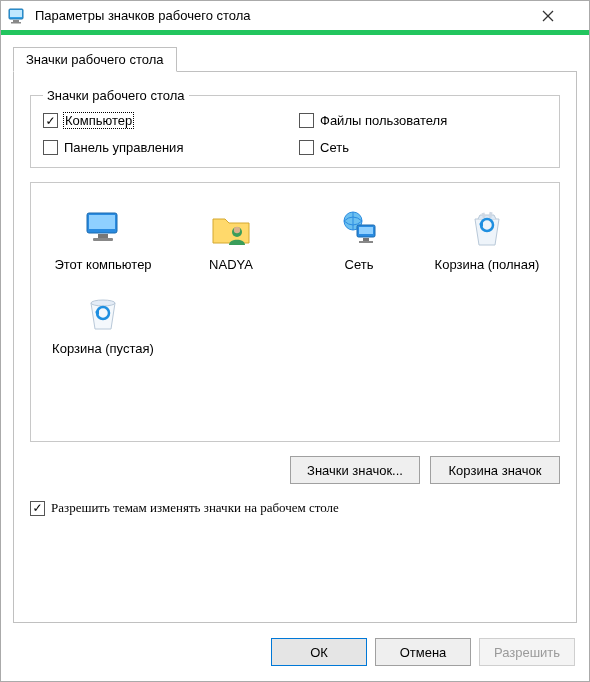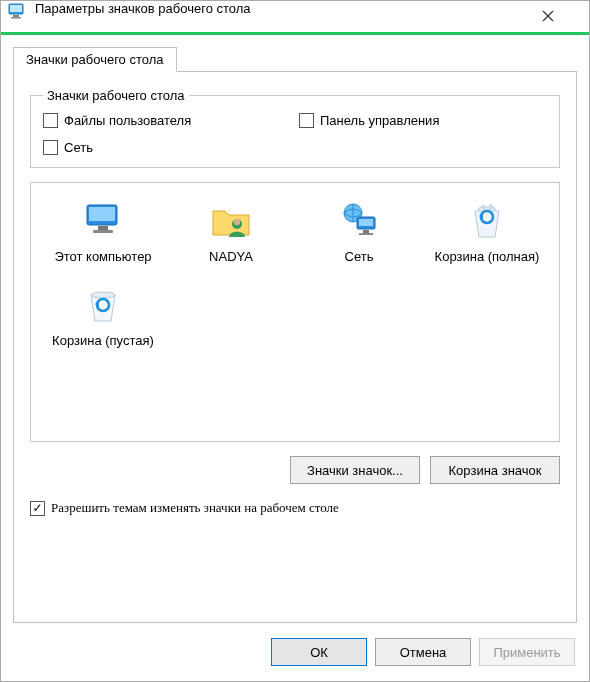--- a/index.html
+++ b/index.html
@@ -14,23 +14,23 @@
     width: 590px;
     height: 682px;
     border: 1px solid #aaa;
     background: #fff;
     display: flex;
     flex-direction: column;
   }
   .titlebar {
     height: 34px;
     display: flex;
-    align-items: flex-start;
+    align-items: center;
     padding: 0 19px 0 6px;
-    border-bottom: 3px solid #22c55e;
+    border-bottom: 5px solid #22c55e;
   }
   .titlebar .title-icon {
     width: 20px; height: 20px;
     margin-right: 8px;
     display: flex; align-items: center; justify-content: center;
   }
   .titlebar .title-text {
     flex: 1;
     font-size: 13px;
   }
@@ -109,21 +109,21 @@
     font-size: 12px;
     color: #000;
   }
   .focus-box {
     outline: 1px dotted #000;
     outline-offset: 0;
     padding: 0 1px;
   }
   .icon-panel {
     border: 1px solid #c8c8c8;
-    padding: 8px 8px;
+    padding: 16px 8px;
     min-height: 260px;
   }
   .icon-grid {
     display: flex;
     flex-wrap: wrap;
     gap: 0;
   }
   .icon-item {
     width: 128px;
     display: flex;
@@ -222,20 +222,24 @@
         <span>Значки рабочего стола</span>
       </div>
     </div>
 
     <div class="tab-panel">
 
       <fieldset class="group">
         <legend>Значки рабочего стола</legend>
         <div class="checkbox-grid">
 
+          <label class="checkbox-row">
+            <span class="cb checked"></span>
+            <span class="focus-box">Компьютер</span>
+          </label>
 
 
           <label class="checkbox-row">
             <span class="cb"></span>
             <span>Файлы пользователя</span>
           </label>
 
           <label class="checkbox-row">
             <span class="cb"></span>
             <span>Панель управления</span>
@@ -337,17 +341,17 @@
   </div>
 
   <div class="footer">
     <button class="btn primary">
       <span>ОК</span>
     </button>
     <button class="btn">
       <span>Отмена</span>
     </button>
     <button class="btn disabled">
-      <span>Применить</span>
+      <span>Разрешить</span>
     </button>
   </div>
 
 </div>
 
 </body></html>

